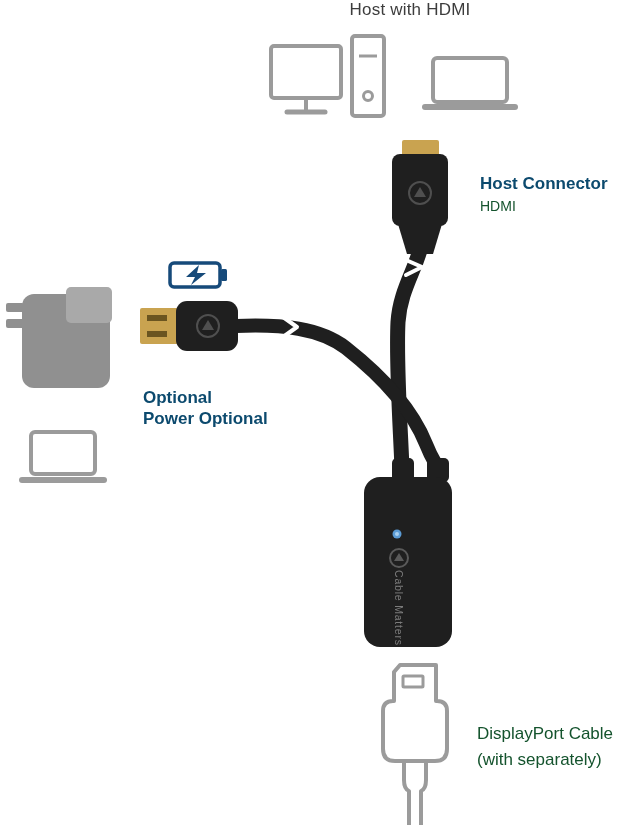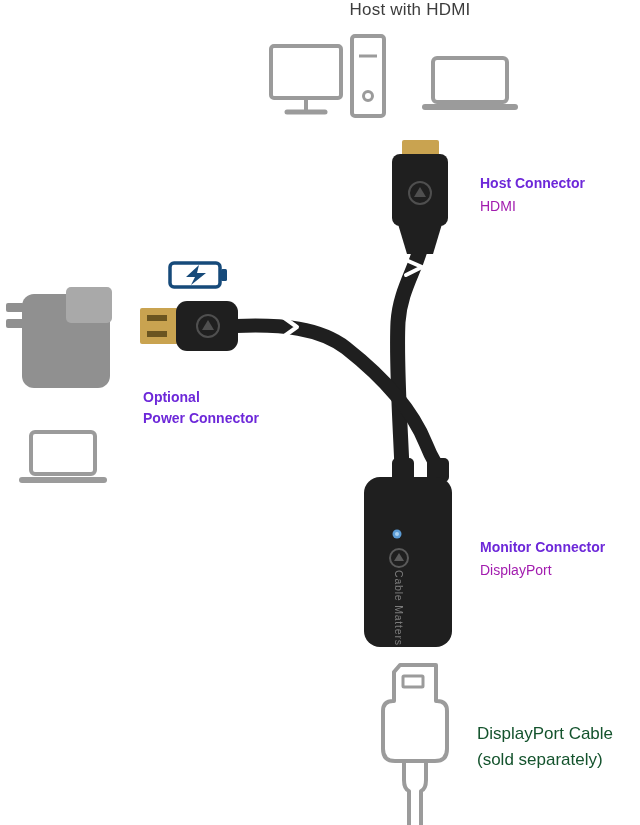--- a/index.html
+++ b/index.html
@@ -4,22 +4,22 @@
 <style>
   html,body{margin:0;padding:0;background:#ffffff;}
   #stage{
     position:relative;width:640px;height:825px;background:#ffffff;overflow:hidden;
     font-family:"Liberation Sans", sans-serif;
   }
   #diagram-svg{position:absolute;left:0;top:0;}
   .lbl{position:absolute;white-space:nowrap;}
   .lbl-title{left:240px;top:0px;width:340px;text-align:center;
     font-size:17px;color:#3d3d3d;letter-spacing:.2px;}
-  .lbl-accent{font-size:14px;font-weight:bold;color:#6d28d9;line-height:21px;}
-  .lbl-sub{font-size:14px;color:#a21caf;line-height:18px;margin-top:3px;}
+  .lbl-accent{font-size:17px;font-weight:bold;color:#0c4a6e;line-height:21px;}
+  .lbl-sub{font-size:14px;color:#14532d;line-height:18px;margin-top:3px;}
   .host-lbl{left:480px;top:173px;}
   .power-lbl{left:143px;top:367px;margin-top:20px;}
   .monitor-lbl{left:480px;top:537px;}
   .dp-lbl{left:477px;top:721px;font-size:17px;color:#14532d;line-height:26px;}
   .brand-vert{
     left:405px;top:570px;width:80px;
     transform:rotate(90deg);transform-origin:left top;
     font-size:10.5px;letter-spacing:.8px;color:#7c7c7c;
   }
 </style>
@@ -109,28 +109,24 @@
 
   <div class="lbl lbl-title">Host with HDMI</div>
 
   <div class="lbl host-lbl">
     <div class="lbl-accent">Host Connector</div>
     <div class="lbl-sub">HDMI</div>
   </div>
 
   <div class="lbl power-lbl">
     <div class="lbl-accent">Optional</div>
-    <div class="lbl-accent">Power Connector</div>
+    <div class="lbl-accent">Power Optional</div>
   </div>
 
-  <div class="lbl monitor-lbl">
-    <div class="lbl-accent">Monitor Connector</div>
-    <div class="lbl-sub">DisplayPort</div>
-  </div>
 
   <div class="lbl dp-lbl">
     <div>DisplayPort Cable</div>
-    <div>(sold separately)</div>
+    <div>(with separately)</div>
   </div>
 
   <div class="lbl brand-vert">Cable Matters</div>
 
 </div>
 
 </body></html>

